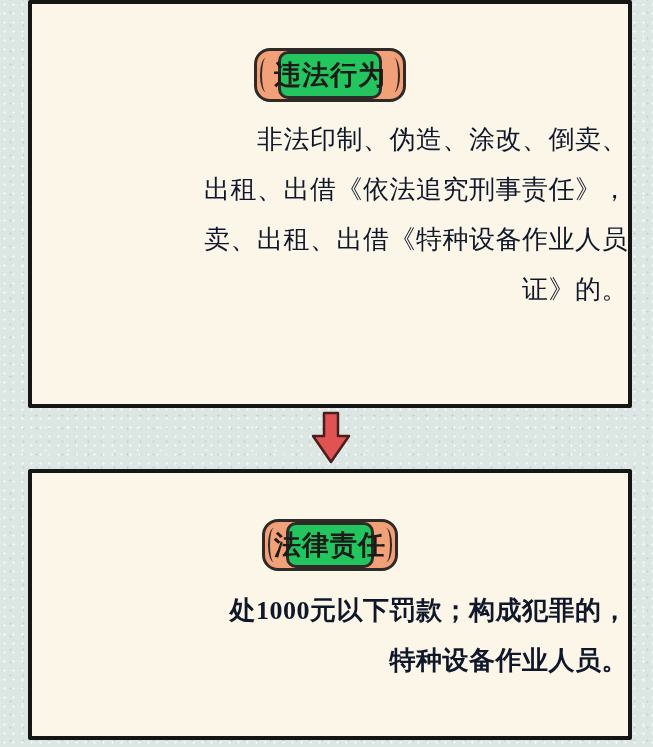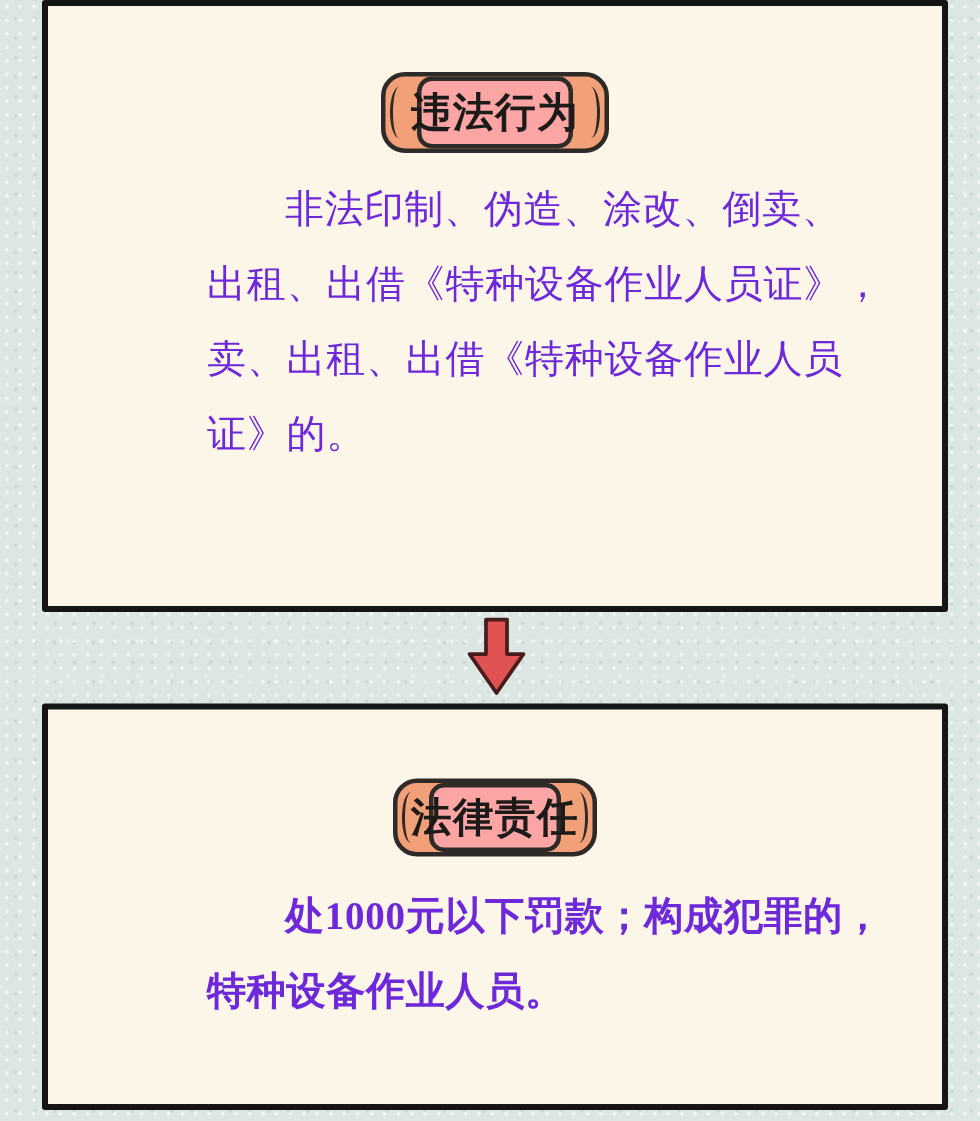--- a/index.html
+++ b/index.html
@@ -53,42 +53,42 @@
     position: absolute;
     top: 18%; height: 64%;
     width: 12px;
     box-sizing: border-box;
   }
   .badge-cap-line.left  { left: 6px;  border-left: 2.5px solid #2e2a27;  border-radius: 50%; }
   .badge-cap-line.right { right: 6px; border-right: 2.5px solid #2e2a27; border-radius: 50%; }
   .badge-panel {
     position: absolute;
     left: 24px; right: 24px; top: 3px; bottom: 3px;
-    background: #fca5a5;
+    background: #22c55e;
     border: 3px solid #2e2a27;
     border-radius: 10px;
     box-sizing: border-box;
     display: flex; align-items: center; justify-content: center;
     font-weight: bold;
     font-size: 27px;
     letter-spacing: 1px;
     color: #1d1b19;
     font-family: "Liberation Sans", sans-serif;
     white-space: nowrap;
   }
 
   .body-text {
     margin-top: 13px;
     padding-left: 106px;
-    padding-right: 28px;
     font-family: "Liberation Serif", serif;
     font-size: 26px;
     line-height: 50px;
-    color: #6d28d9;
+    color: #0f172a;
     letter-spacing: 0.5px;
+    text-align: right;
   }
   .card-liability .body-text { margin-top: 15px; font-weight: bold; }
   .body-text .line { white-space: nowrap; }
   .body-text .line.indent { text-indent: 2em; }
 
   .down-arrow {
     position: absolute;
     left: 310px; top: 411px;
     width: 42px; height: 54px;
     z-index: 1;
@@ -101,21 +101,21 @@
 
 <div class="card card-violation">
   <div class="badge">
     <div class="badge-pill"></div>
     <div class="badge-cap-line left"></div>
     <div class="badge-cap-line right"></div>
     <div class="badge-panel">违法行为</div>
   </div>
   <div class="body-text">
     <div class="line indent">非法印制、伪造、涂改、倒卖、</div>
-    <div class="line">出租、出借《特种设备作业人员证》，</div>
+    <div class="line">出租、出借《依法追究刑事责任》，</div>
     <div class="line">卖、出租、出借《特种设备作业人员</div>
     <div class="line">证》的。</div>
   </div>
 </div>
 
 <svg class="down-arrow" viewBox="0 0 42 54">
   <path d="M14 2 L28 2 L28 25 L39 25 L21 51 L3 25 L14 25 Z" fill="#e15353" stroke="#4a1d1d" stroke-width="2.5" stroke-linejoin="round"></path>
 </svg>
 
 <div class="card card-liability">

